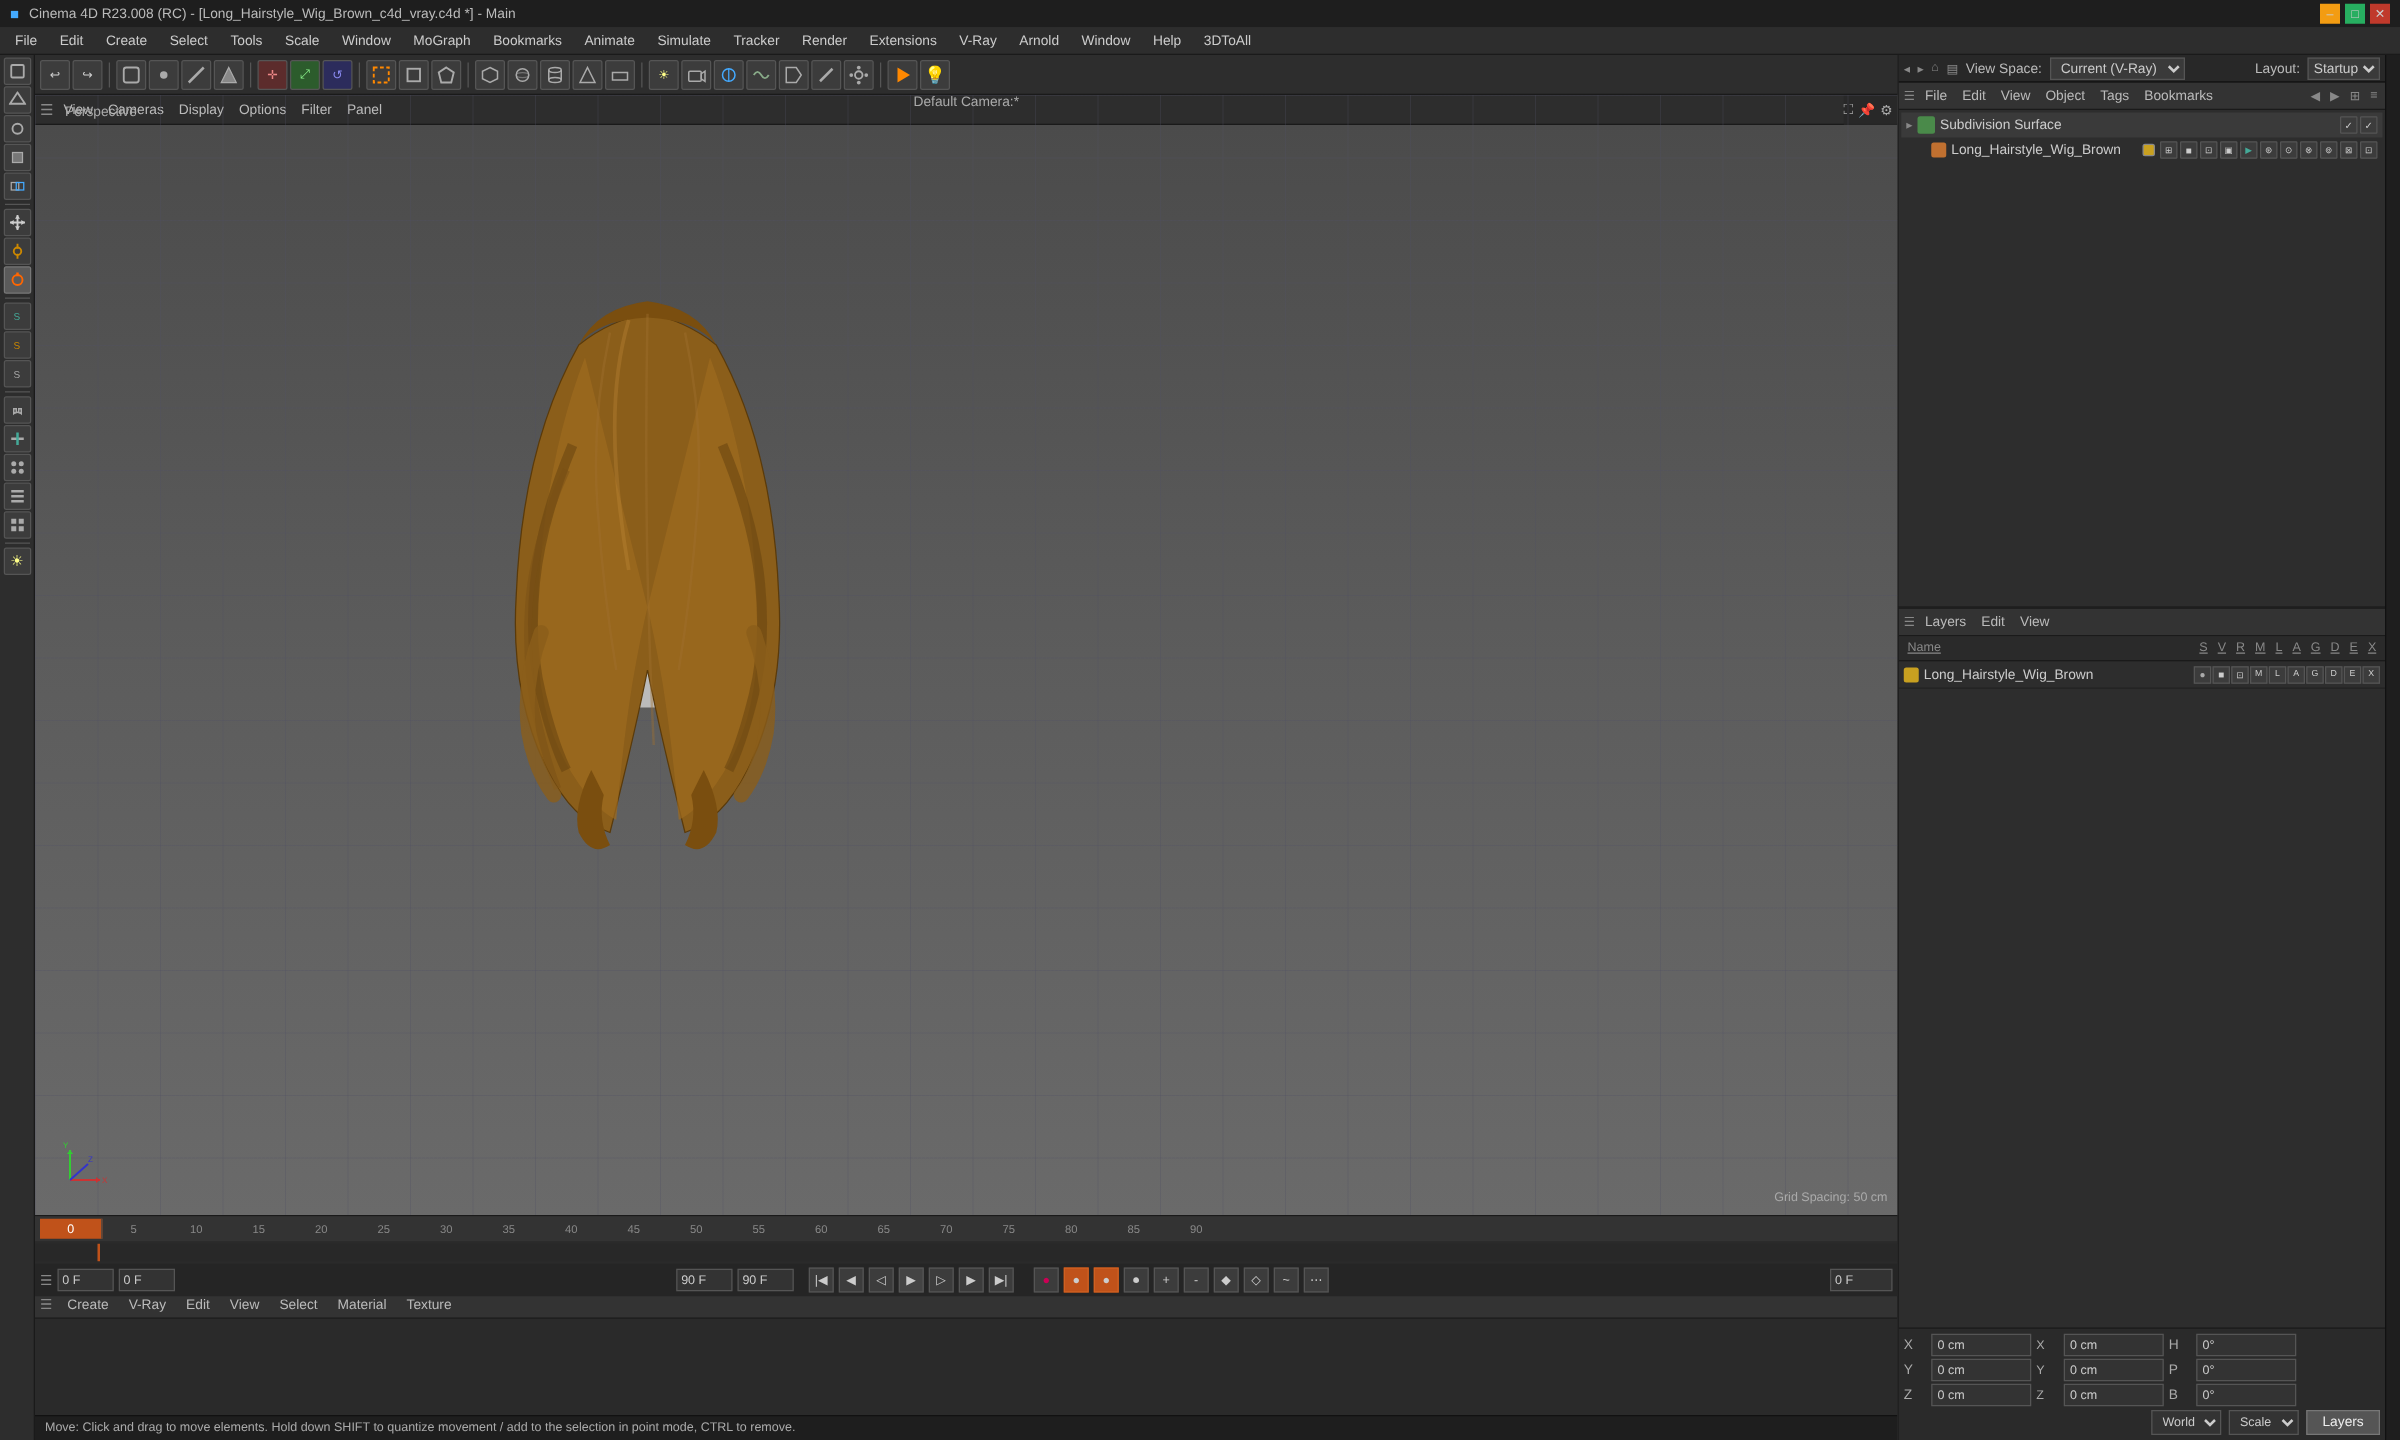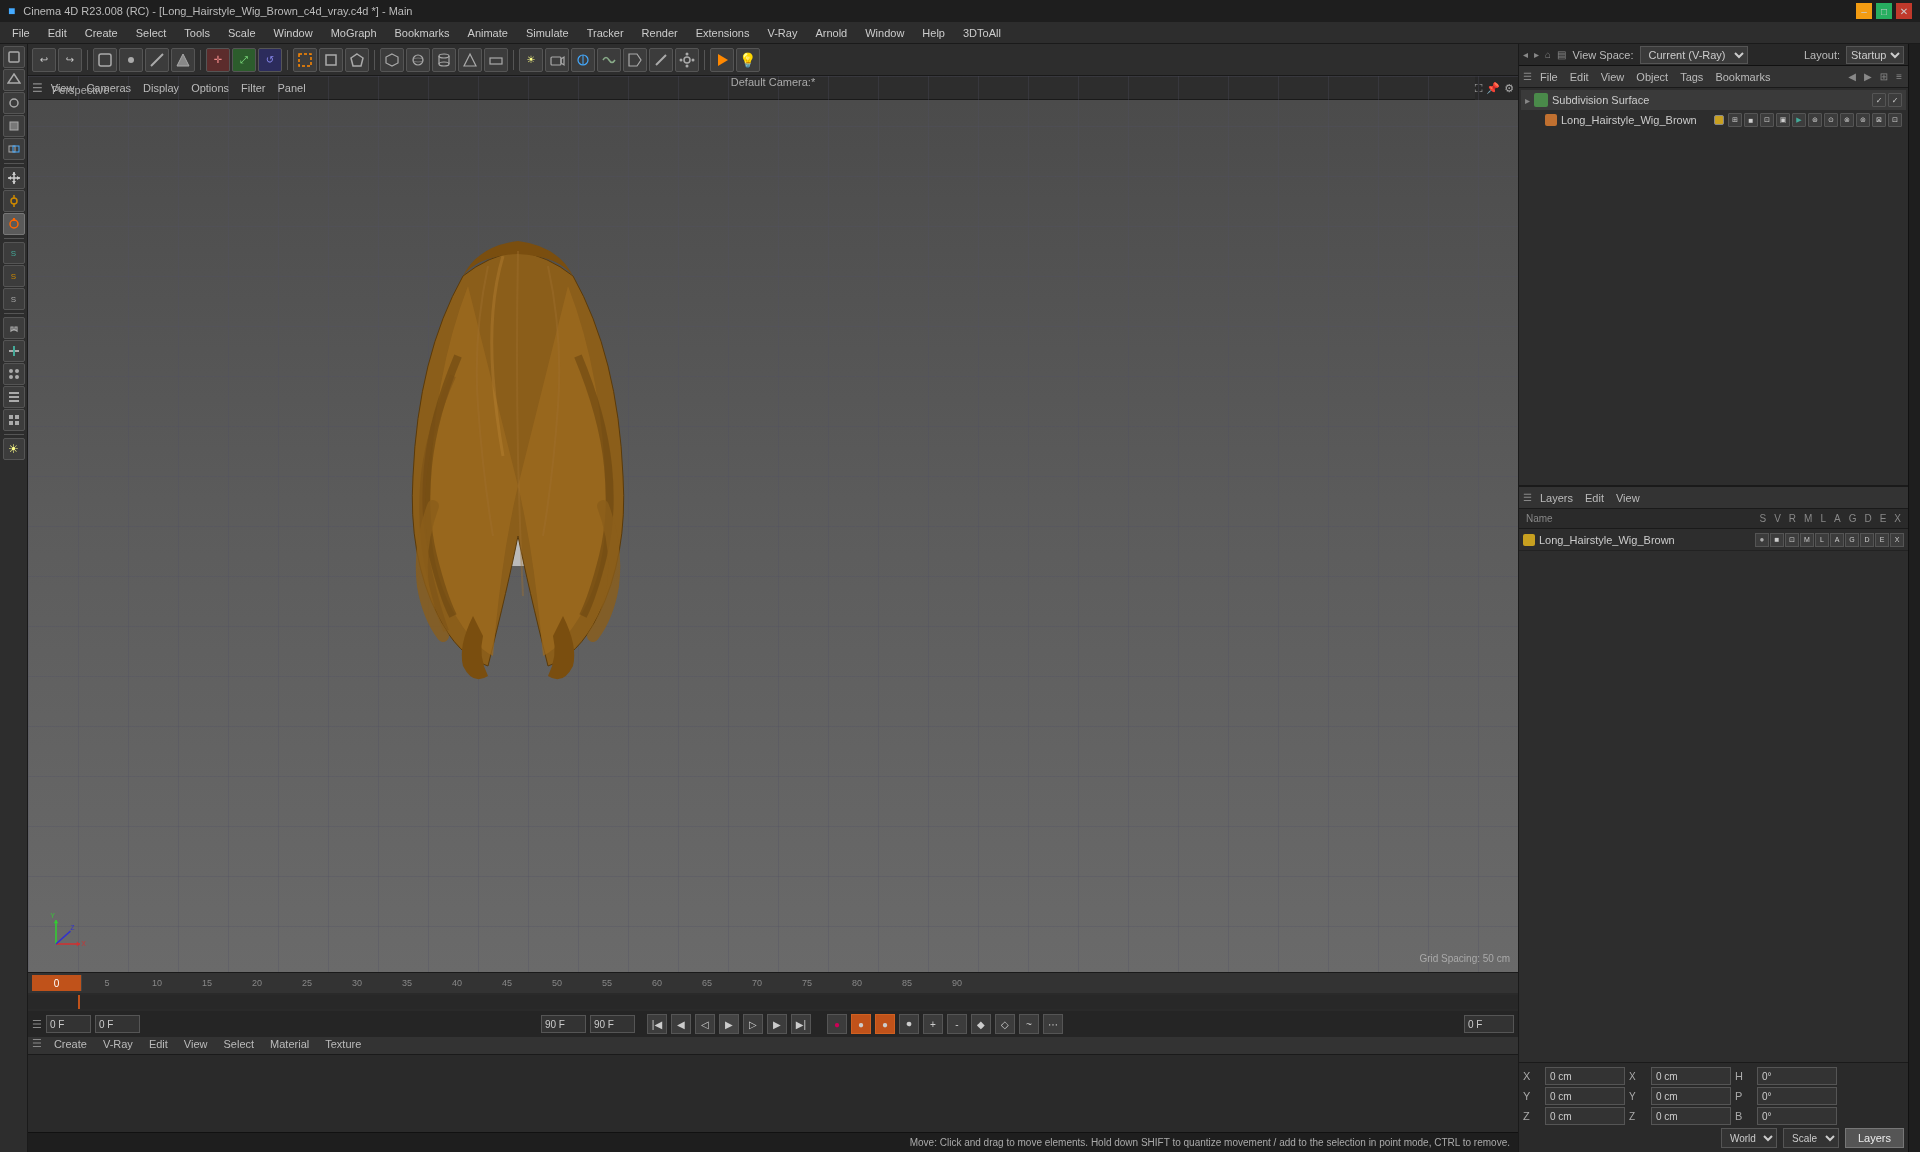--- a/index.html
+++ b/index.html
@@ -299,21 +299,20 @@
     
     #status-bar {
       height: 20px;
       background: #1e1e1e;
       display: flex;
       align-items: center;
       padding: 0 8px;
       color: #aaa;
       font-size: 10px;
       border-top: 1px solid #111;
-      justify-content: flex-end;
     }
 
     
     #right-panel {
       width: 390px;
       background: #2d2d2d;
       display: flex;
       flex-direction: column;
       border-left: 1px solid #1a1a1a;
     }
@@ -400,21 +399,21 @@
       height: 20px;
       background: #2a2a2a;
       display: flex;
       align-items: center;
       padding: 0 4px;
       font-size: 10px;
       color: #888;
       border-bottom: 1px solid #1a1a1a;
       gap: 2px;
     }
-    .layer-col { padding: 0 3px; }
+    .layer-col { padding: 0 3px; text-decoration: underline; }
     #layers-list {
       flex: 1;
       overflow: hidden;
     }
     .layer-row {
       height: 22px;
       display: flex;
       align-items: center;
       padding: 0 4px;
       gap: 4px;

